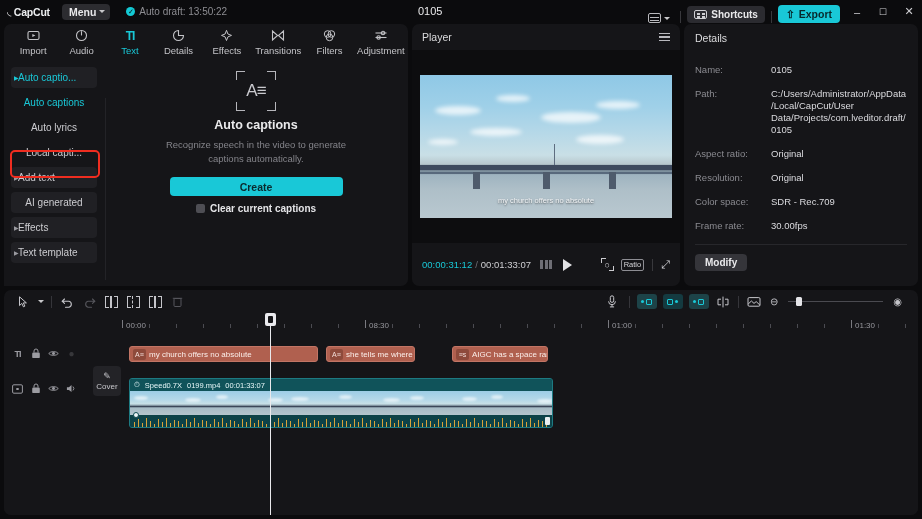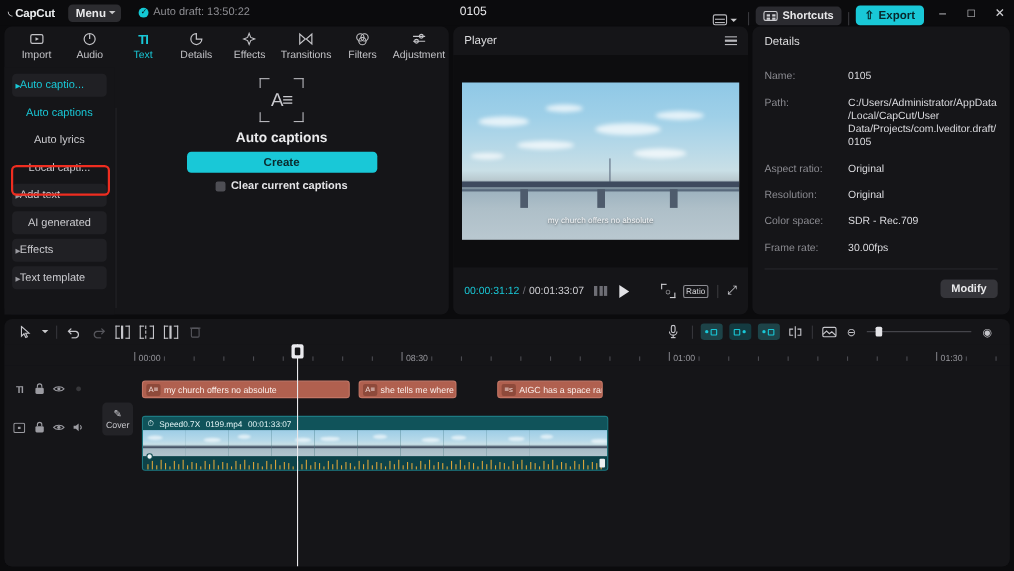--- a/index.html
+++ b/index.html
@@ -187,21 +187,21 @@
   .expand-ic { font-size: 11px; color: #d0d0d4; cursor: pointer; line-height: 1; }
 
   
   .details-panel { left: 684px; top: 24px; width: 234px; height: 262px; background: #151518; }
   .details-head { height: 28px; display: flex; align-items: center; padding-left: 11px; font-size: 10.5px; color: #dcdcde; }
   .details-body { padding: 12px 11px 0 11px; }
   .det-row { display: flex; margin-bottom: 12px; }
   .det-k { width: 76px; flex: 0 0 76px; font-size: 9.5px; color: #8b8b91; line-height: 12px; }
   .det-v { font-size: 9.5px; color: #dbdbdf; line-height: 12px; word-break: break-word; }
   .det-sep { height: 1px; background: #27272b; margin: 4px 0 0 0; }
-  .modify-wrap { display: flex; justify-content: flex-end; padding: 9px 11px 0 11px; }
+  .modify-wrap { display: flex; padding: 9px 11px 0 11px; }
   .modify-btn {
     background: #35353a; border-radius: 4px; height: 17px; padding: 0 10px;
     display: flex; align-items: center; font-size: 10px; font-weight: bold; color: #eaeaec; cursor: pointer;
   }
 
   
   .timeline { position: absolute; left: 4px; top: 290px; width: 914px; height: 225px; background: #151518; border-radius: 7px; overflow: hidden; }
   .tl-toolbar { height: 23px; display: flex; align-items: center; padding: 0 8px; }
   .tlb-ic { width: 22px; height: 23px; display: flex; align-items: center; justify-content: center; color: #c6c6cb; font-size: 11px; cursor: pointer; }
   .tlb-ic.dim { color: #56565c; }
@@ -434,20 +434,21 @@
 
       <div class="captions-pane">
         <div class="cap-icon">
           <span class="corner c1"></span>
             <span class="corner c2"></span>
           <span class="corner c3"></span>
             <span class="corner c4"></span>
           <span class="glyph">A≡</span>
         </div>
         <div class="cap-title">Auto captions</div>
+        <div class="cap-desc">Recognize speech in the video to generate captions automatically.</div>
         <div class="create-btn">Create</div>
         <div class="clear-row">
           <span class="clear-box"></span>
           <span>Clear current captions</span>
         </div>
       </div>
     </div>
   </div>
 
   <div class="panel player-panel">

